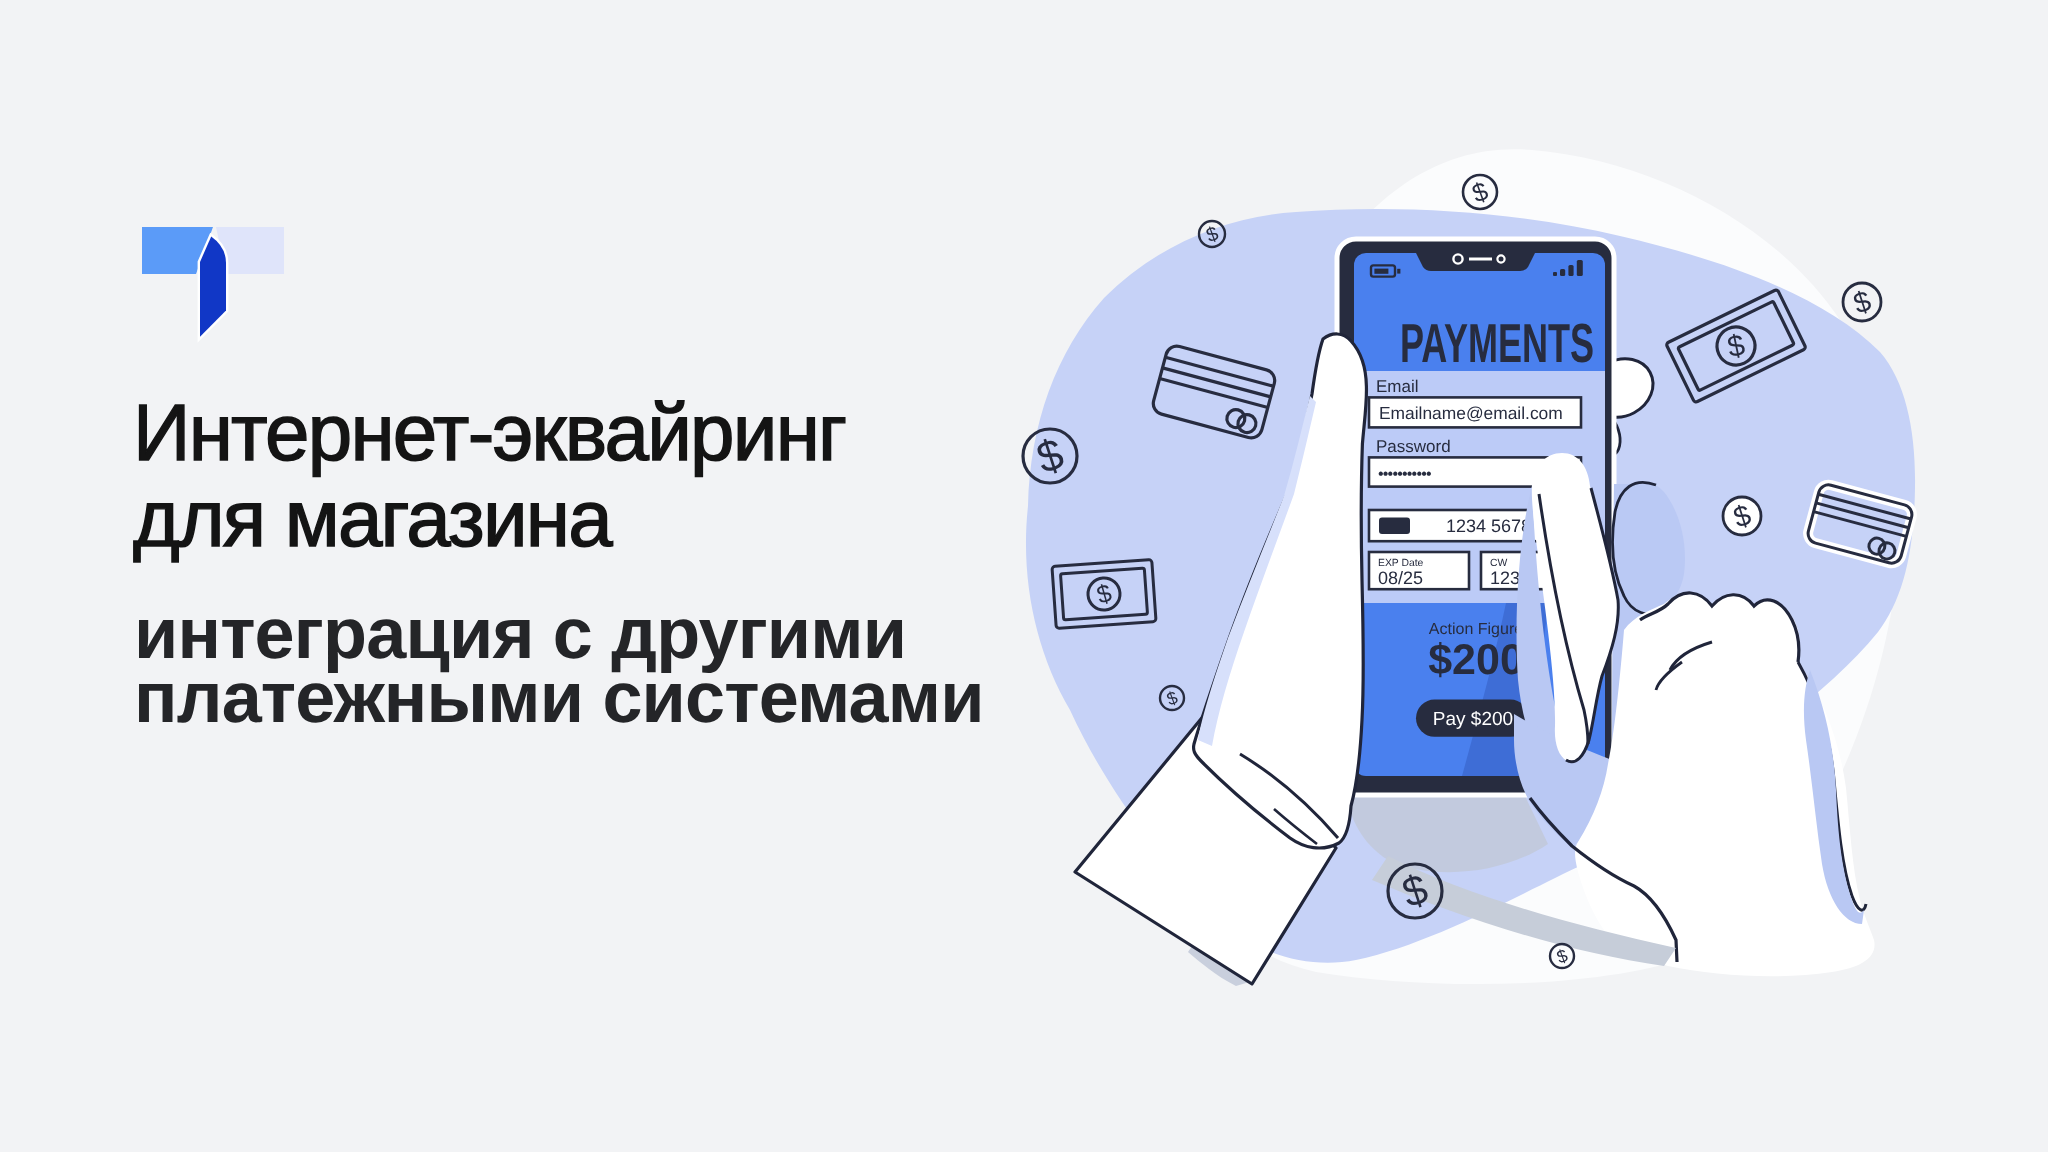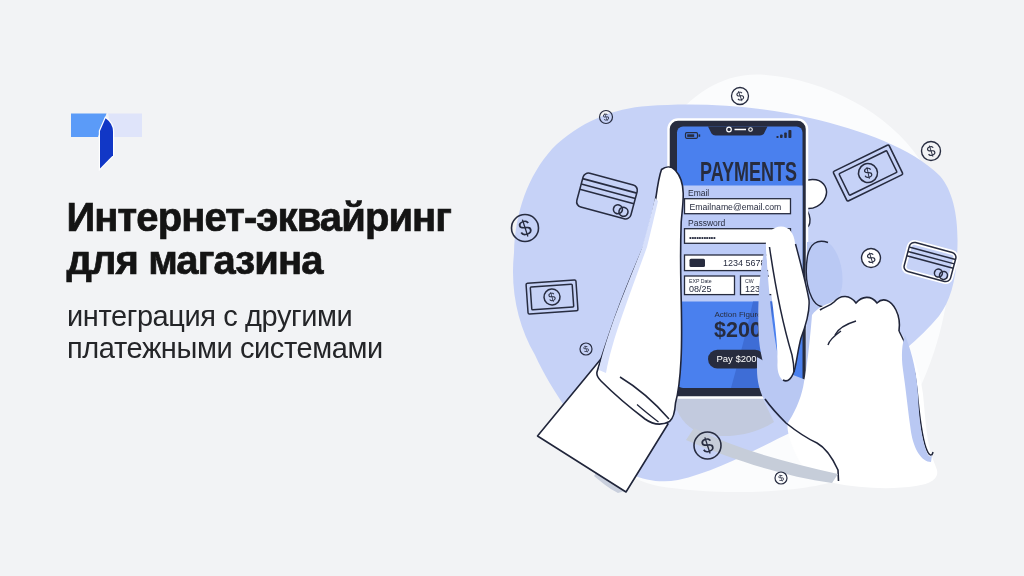--- a/index.html
+++ b/index.html
@@ -1,18 +1,18 @@
 <!DOCTYPE html>
 <html><head>
 <meta charset="utf-8">
 <style>
 html,body{margin:0;padding:0}
 body{width:1024px;height:576px;background:#f2f3f5;font-family:"Liberation Sans",sans-serif;position:relative;overflow:hidden}
-.h1{position:absolute;left:66.5px;top:196px;font-size:40px;line-height:43px;font-weight:bold;color:#141414;letter-spacing:-0.9px;white-space:nowrap;-webkit-text-stroke:0.7px #141414}
-.sub{position:absolute;left:67px;top:301px;font-size:29px;line-height:31.7px;font-weight:400;color:#242528;letter-spacing:-0.4px;white-space:nowrap}
+.h1{position:absolute;left:66.5px;top:196px;font-size:40px;line-height:43px;font-weight:normal;color:#141414;letter-spacing:-0.9px;white-space:nowrap;-webkit-text-stroke:0.7px #141414}
+.sub{position:absolute;left:67px;top:301px;font-size:36px;line-height:31.7px;font-weight:700;color:#242528;letter-spacing:-0.4px;white-space:nowrap}
 .illu{position:absolute;left:0;top:0}
 </style>
 </head>
 <body>
 
 <svg class="illu" width="1024" height="576" viewBox="0 0 1024 576">
 
   <polygon points="71,113.5 106.5,113.5 98,137 71,137" fill="#5b9bf8"></polygon>
 
   <polygon points="108,113.5 142,113.5 142,137 113,137" fill="#dfe4fa"></polygon>

